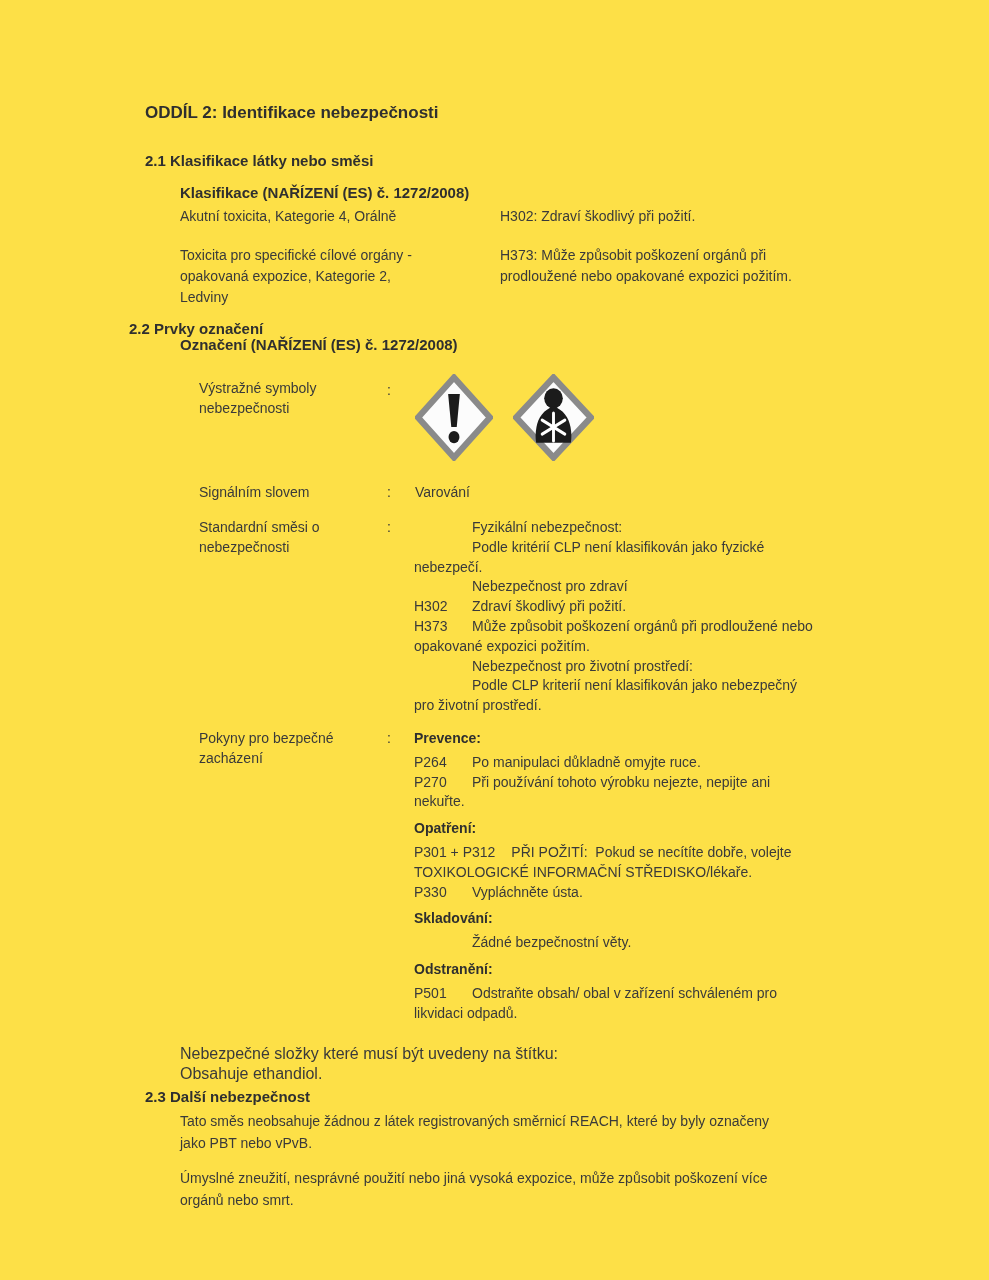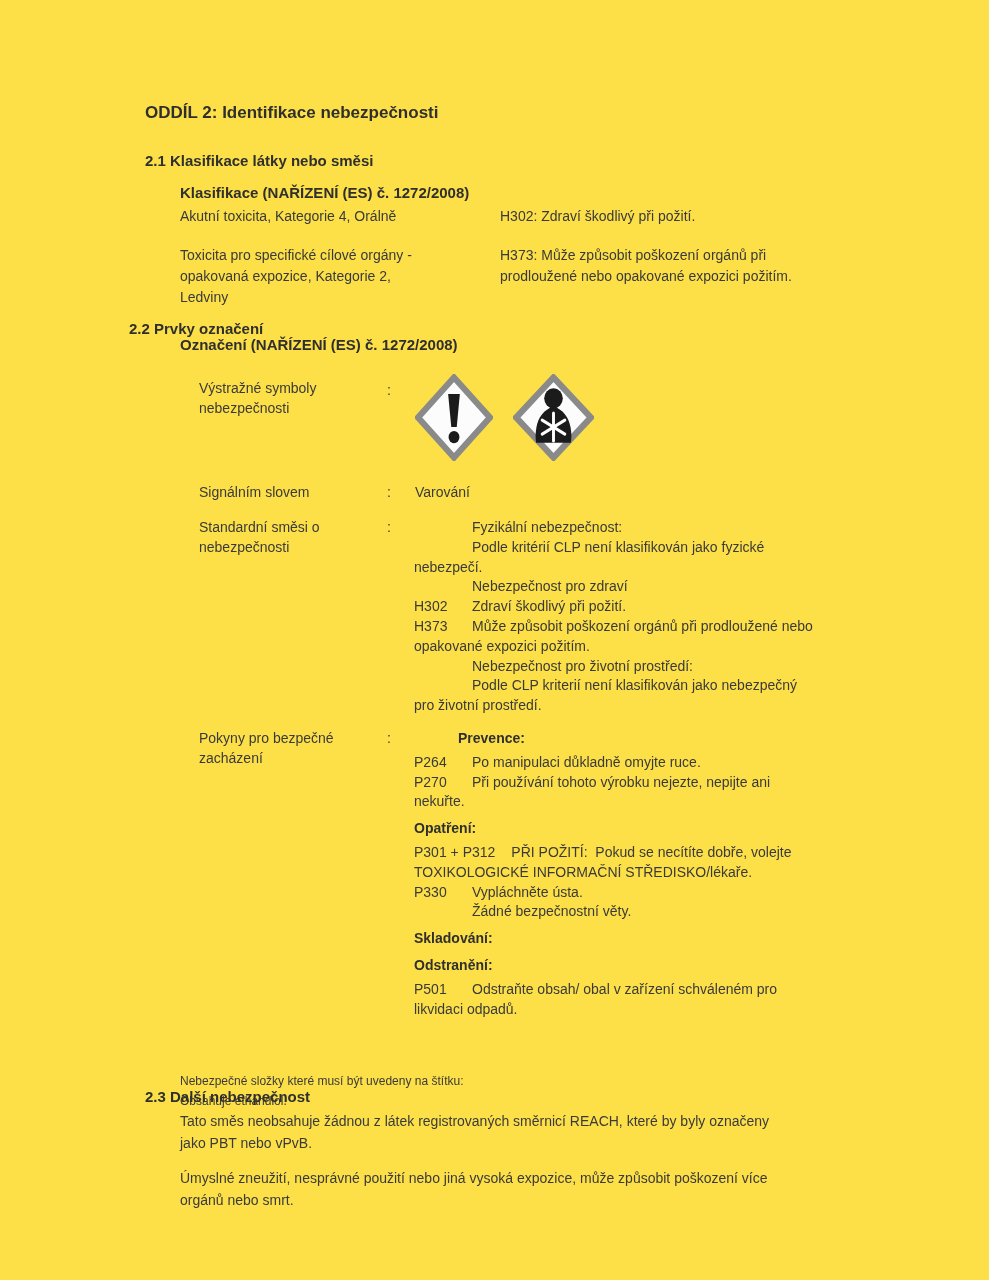--- a/index.html
+++ b/index.html
@@ -5,29 +5,29 @@
   * { box-sizing: border-box; }
   html, body { margin: 0; padding: 0; background: #ffffff; }
   body { font-family: "Liberation Sans", "DejaVu Sans", sans-serif; color: #3a3a3a; }
   .page { position: relative; width: 989px; height: 1280px; background: #fde047; overflow: hidden; }
   .abs { position: absolute; }
   .doc-title { font-size: 17px; font-weight: bold; color: #2f2f2f; margin: 0; }
   .sec-heading { font-size: 15px; font-weight: bold; color: #2f2f2f; margin: 0; }
   .sub-heading { font-size: 15px; font-weight: bold; color: #2f2f2f; margin: 0; }
   .body-text { font-size: 14px; line-height: 19.8px; }
   .cell { font-size: 14px; line-height: 21px; }
-  .note { font-size: 12px; line-height: 19.5px; margin-top: 28px; }
+  .note { font-size: 16px; line-height: 19.5px; }
   .para { font-size: 14px; line-height: 21.5px; }
   .field-label { font-size: 14px; line-height: 19.8px; width: 172px; margin-left: 19px; }
   .colon { font-size: 14px; line-height: 19.8px; }
   .lines { font-size: 14px; line-height: 19.8px; }
   .ln { white-space: pre-wrap; }
   .ind { padding-left: 58px; }
   .stmt-head { font-weight: bold; color: #2f2f2f; margin: 7px 0 4px 0; }
-  .lines .stmt-head:first-child { margin-top: 0; margin-left: 44px; }
+  .lines .stmt-head:first-child { margin-top: 0; }
   .code { display: inline-block; min-width: 58px; padding-right: 16px; }
   .pictos { display: flex; gap: 20px; align-items: center; }
 </style>
 </head>
 <body>
 
 <div class="page">
 
   <h1 class="abs doc-title" style="left:145px; top:103px;">ODDÍL 2: Identifikace nebezpečnosti</h1>
 
@@ -97,22 +97,22 @@
   <div class="abs colon" style="left:387px; top:729px;">:</div>
   <div class="abs lines" style="left:414px; top:729px; width:520px;">
       <div class="ln stmt-head">Prevence:</div>
       <div class="ln"><span class="code">P264</span>Po manipulaci důkladně omyjte ruce.</div>
       <div class="ln"><span class="code">P270</span>Při používání tohoto výrobku nejezte, nepijte ani</div>
       <div class="ln">nekuřte.</div>
       <div class="ln stmt-head">Opatření:</div>
       <div class="ln"><span class="code">P301 + P312</span>PŘI POŽITÍ:  Pokud se necítíte dobře, volejte</div>
       <div class="ln">TOXIKOLOGICKÉ INFORMAČNÍ STŘEDISKO/lékaře.</div>
       <div class="ln"><span class="code">P330</span>Vypláchněte ústa.</div>
+      <div class="ln stmt-head">Skladování:</div>
       <div class="ln ind">Žádné bezpečnostní věty.</div>
-      <div class="ln stmt-head">Skladování:</div>
       <div class="ln stmt-head">Odstranění:</div>
       <div class="ln"><span class="code">P501</span>Odstraňte obsah/ obal v zařízení schváleném pro</div>
       <div class="ln">likvidaci odpadů.</div>
     </div>
 
   <div class="abs note" style="left:180px; top:1044px; width:560px;">
       <div class="ln">Nebezpečné složky které musí být uvedeny na štítku:</div>
       <div class="ln">Obsahuje ethandiol.</div>
     </div>
 

